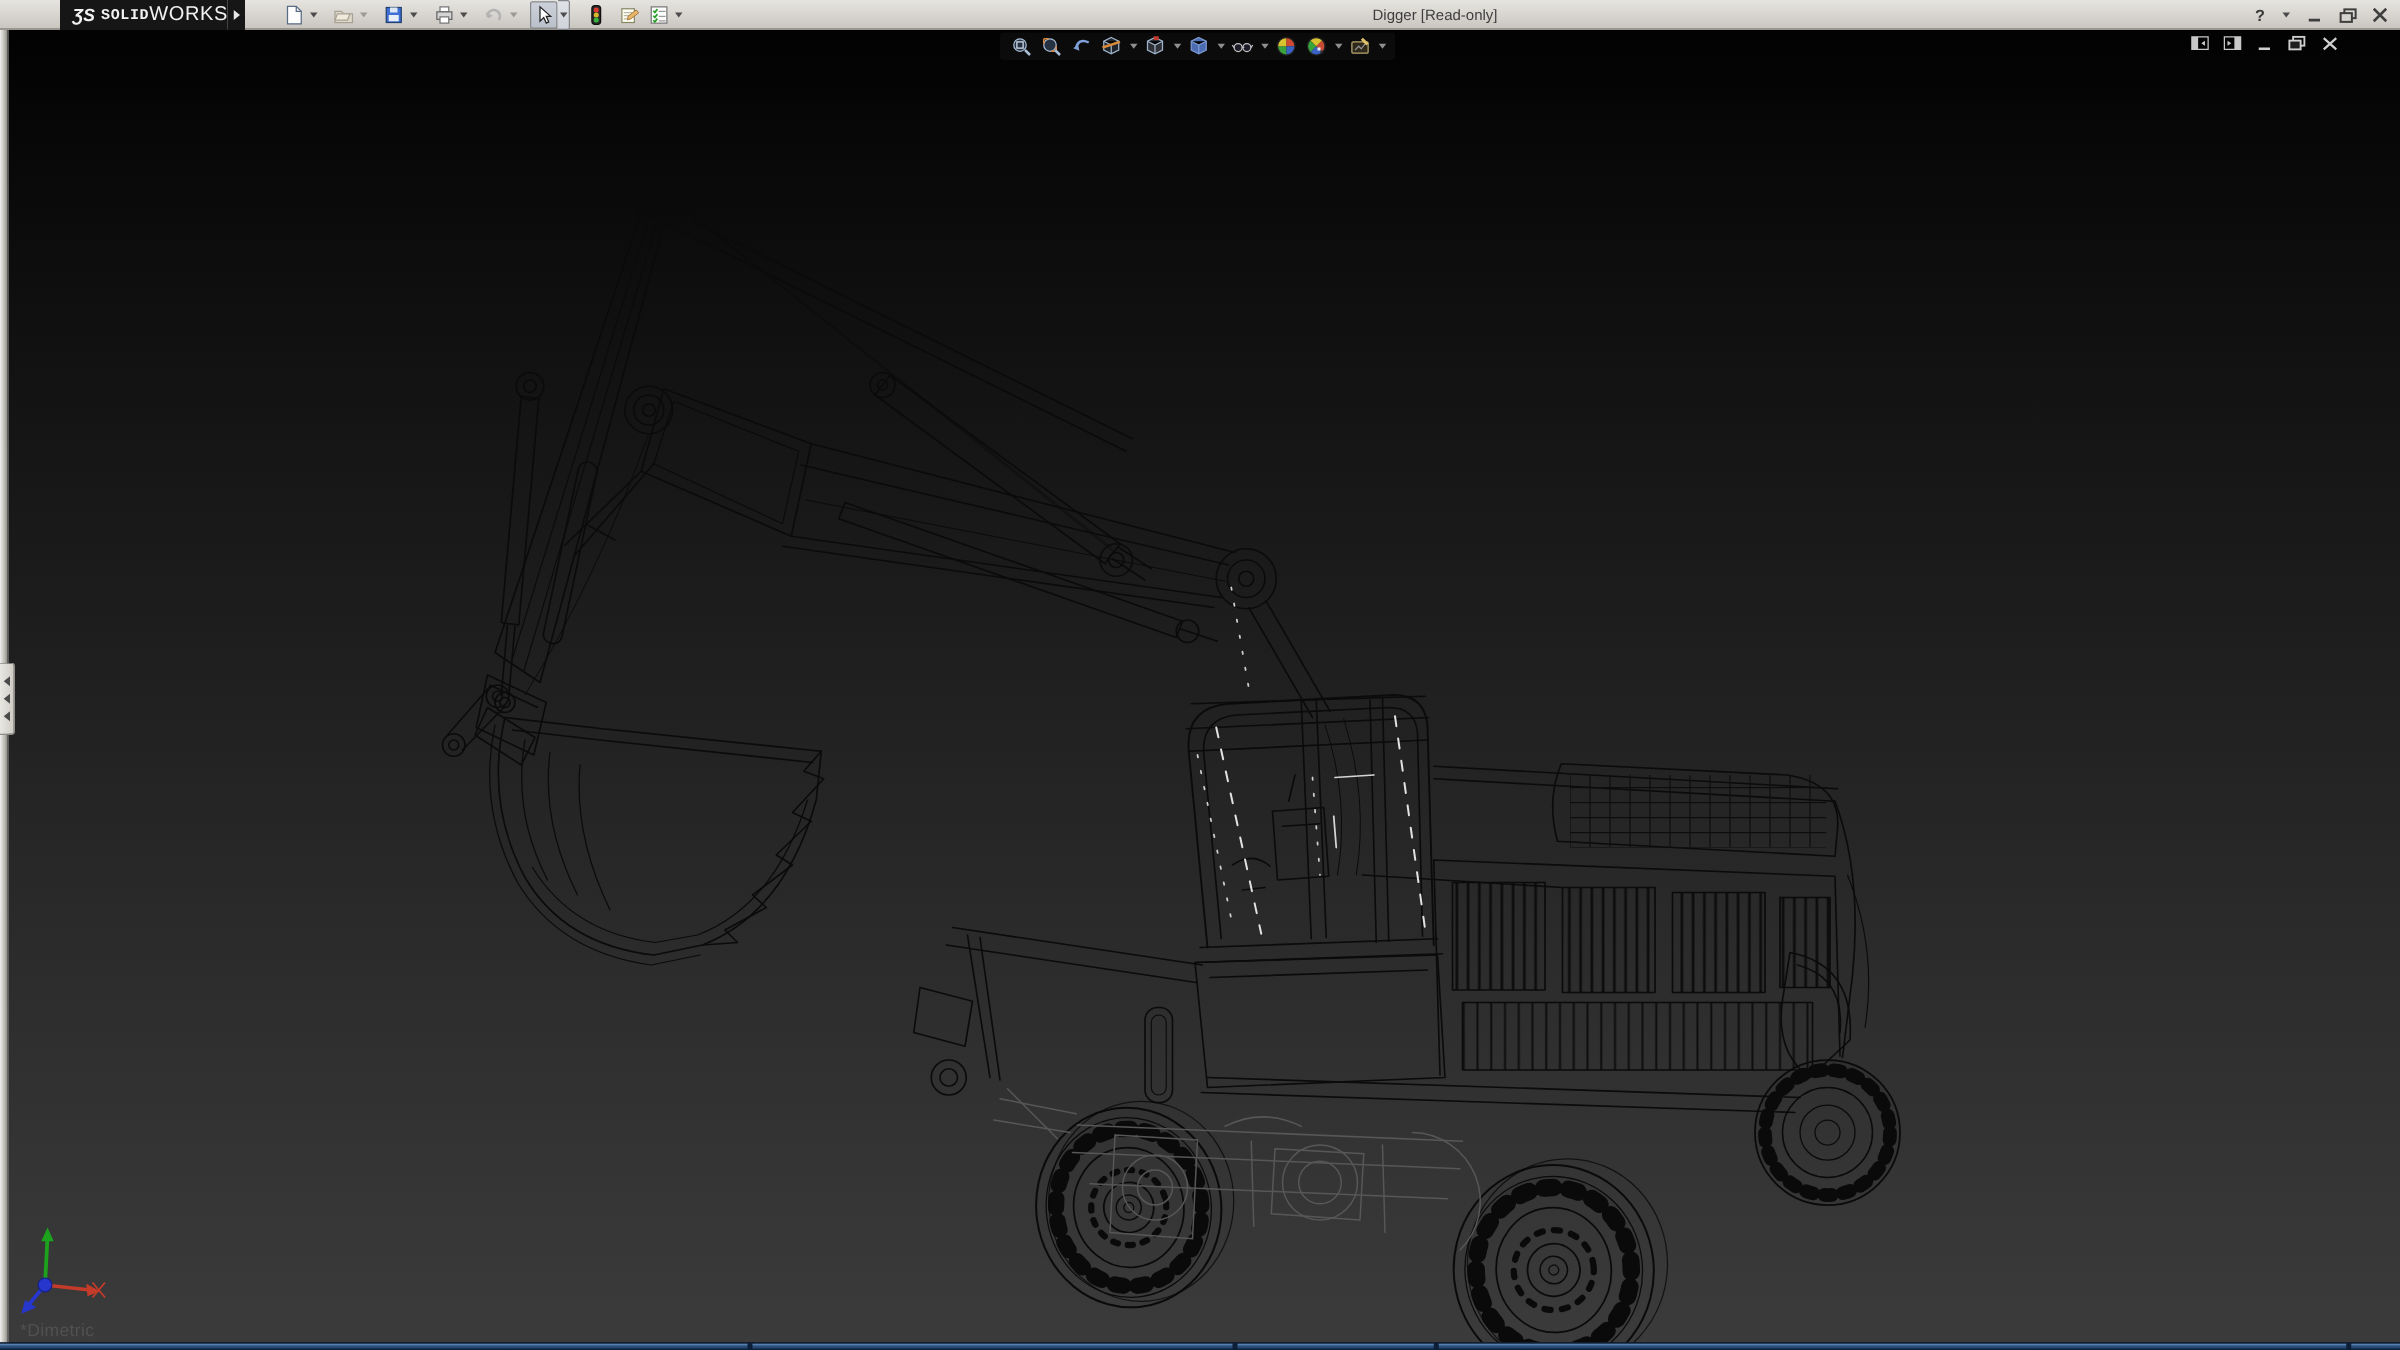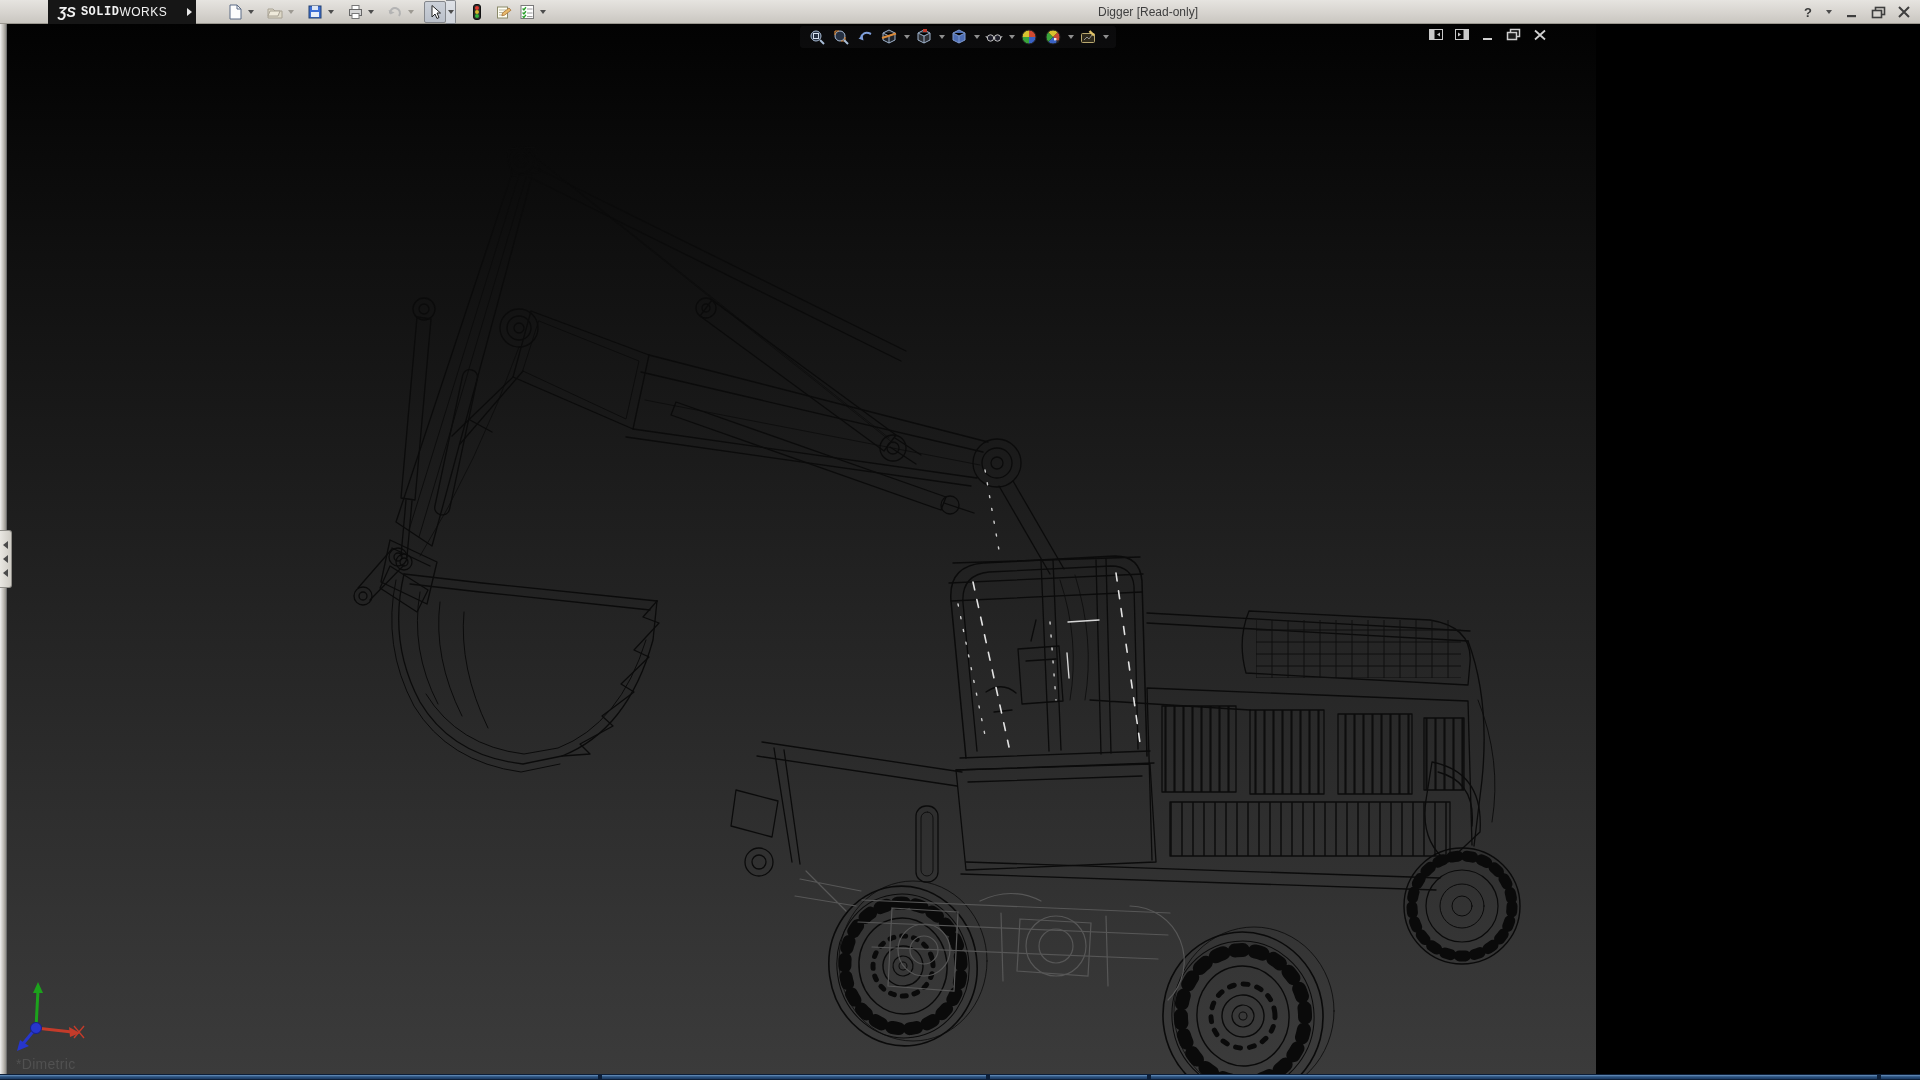--- a/index.html
+++ b/index.html
@@ -7,21 +7,21 @@
               font-family:"Liberation Sans", sans-serif; }
 
   
   .titlebar { position:absolute; left:0; top:0; width:1920px; height:24px;
     background:linear-gradient(180deg,#e6e4e0 0%,#d7d4cf 55%,#c9c6c0 100%);
     border-bottom:1px solid #9a978f; display:flex; align-items:center; z-index:50; }
   .logo-block { width:134px; height:24px; background:#161616; display:flex;
     align-items:center; padding-left:10px; flex:0 0 auto;margin-left:48px; }
   .brand-glyph { color:#f2f2f2; font-size:14px; font-style:italic; font-weight:bold; margin-right:5px; }
   .brand-bold  { color:#f2f2f2; font-size:12px; font-weight:bold; letter-spacing:.5px;font-family:Liberation Mono, monospace; }
-  .brand-light { color:#f2f2f2; font-size:12px; letter-spacing:.5px; }
+  .brand-light { color:#f2f2f2; font-size:16px; letter-spacing:.5px; }
   .menu-expand { width:14px; height:24px; background:#161616; display:flex; align-items:center;
     justify-content:center; cursor:pointer; flex:0 0 auto; }
   .menu-expand .tri { width:0;height:0;border-top:4px solid transparent;border-bottom:4px solid transparent;
     border-left:5px solid #e8e8e8; }
   .tb-icons { display:flex; align-items:center; margin-left:28px; height:24px; }
   .tb-btn { width:22px; height:22px; display:flex; align-items:center; justify-content:center; cursor:pointer; }
   .tb-caret { width:10px; height:22px; display:flex; align-items:center; justify-content:center; cursor:pointer; margin-right:8px; }
   .caret-d { width:0; height:0; border-left:3px solid transparent; border-right:3px solid transparent;
     border-top:4px solid #4c4c4c; }
   .caret-dim { border-top-color:#9d9a93; }
@@ -29,21 +29,21 @@
     border-radius:2px; }
   .pressed-caret { border:1px solid #84878c; border-left:none; background:linear-gradient(180deg,#dfe2e7,#cfd3da);
     border-radius:0 2px 2px 0; margin-right:10px; height:24px; }
   .win-title { position:absolute; left:1040px; top:0; width:216px; height:16px; line-height:24px;
     text-align:center; font-size:12px; color:#3e3e3e; }
   .win-controls { position:absolute; right:6px; top:0; height:24px; display:flex; align-items:center; gap:6px; }
   .wc-btn { width:20px; height:18px; display:flex; align-items:center; justify-content:center; cursor:pointer;
     color:#3a3a3a; font-size:13px; font-weight:bold; }
 
   
-  .viewport { position:absolute; left:0; top:24px; width:1596px; height:1050px;
+  .viewport { position:absolute; left:0; top:24px; width:1920px; height:1050px;
     background:linear-gradient(180deg,#020202 0%,#101010 22%,#1d1d1d 45%,#2a2a2a 68%,#353535 88%,#3b3b3b 100%);
     overflow:hidden; z-index:1; }
   .model-svg { position:absolute; left:0; top:0; width:1920px; height:1050px; }
 
   
   .hud { position:absolute; left:800px; top:2px; height:22px; display:flex; align-items:center;
     gap:2px; padding:0 6px; background:rgba(120,120,130,0.08); border-radius:3px; }
   .hud-btn { width:22px; height:20px; display:flex; align-items:center; justify-content:center; cursor:pointer; }
   .hud-caret { width:9px; height:20px; display:flex; align-items:center; justify-content:center; cursor:pointer; }
   .hud-caret .caret-d { border-top-color:#8f8f8f; }

